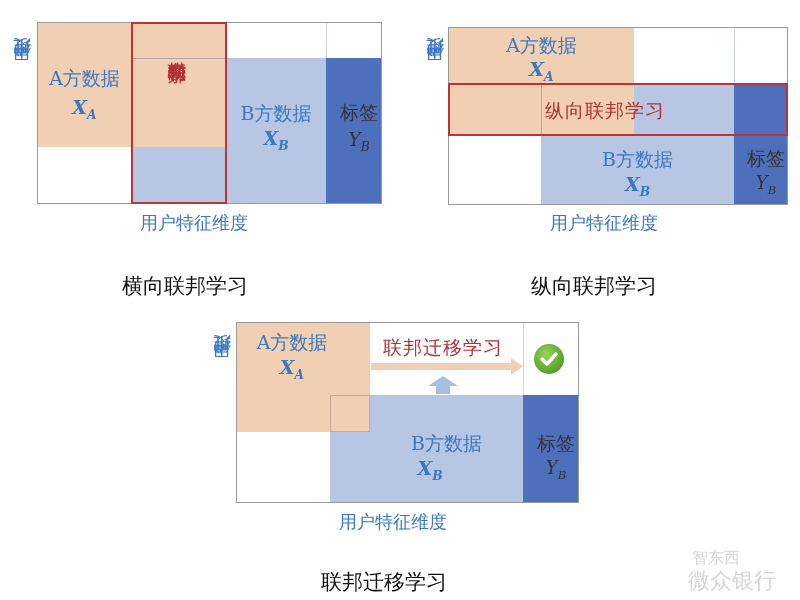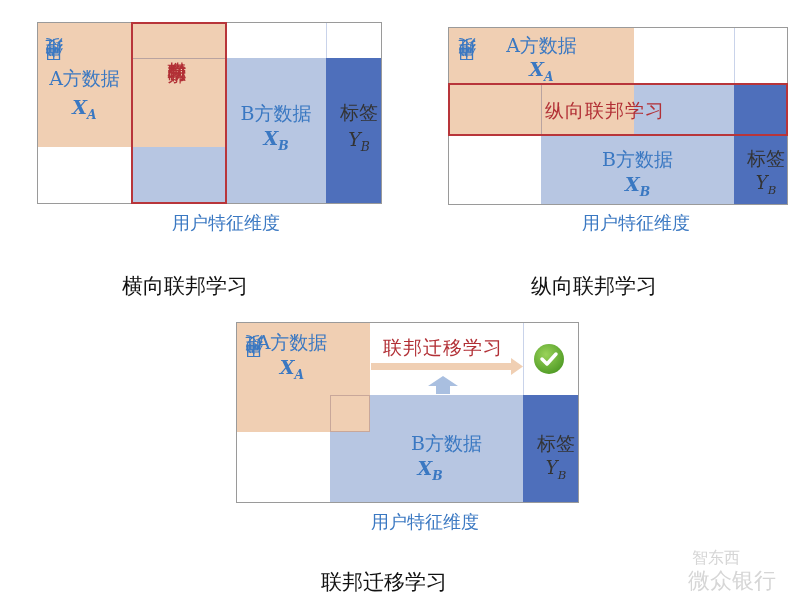--- a/index.html
+++ b/index.html
@@ -10,21 +10,21 @@
   .a-data { background:#f0cfb3; }
   .b-data { background:#b7c6e2; }
   .label-col { background:#4e6fbb; }
   .red-box { border:2px solid #b8353a; }
   .txt { color:#3a78c2; text-align:center; white-space:nowrap; }
   .blk { color:#333; text-align:center; white-space:nowrap;padding-left:11px; }
   .red { color:#b23036; white-space:nowrap; }
   .math { font-style:italic; font-weight:bold; font-family:"DejaVu Serif",serif; }
   .math sub { font-size:0.65em; }
   .vert { writing-mode:vertical-rl; letter-spacing:1px; }
-  .axis { color:#3a78c2; font-size:18px; white-space:nowrap; font-family:"DejaVu Sans",sans-serif;margin-left:32px; }
+  .axis { color:#3a78c2; font-size:18px; white-space:nowrap; font-family:"DejaVu Sans",sans-serif; }
   .caption { color:#111; font-size:21px; font-family:"DejaVu Sans",sans-serif; white-space:nowrap; }
   .vline { background:#c9d3ea; }
   .hline { background:#b9a3a0; }
   .watermark { color:#d6d6d6; font-family:"DejaVu Sans",sans-serif; }
 </style>
 </head>
 <body>
 
 <div>
   <div class="abs outer" style="left:37px;top:22px;width:345px;height:182px;"></div>

